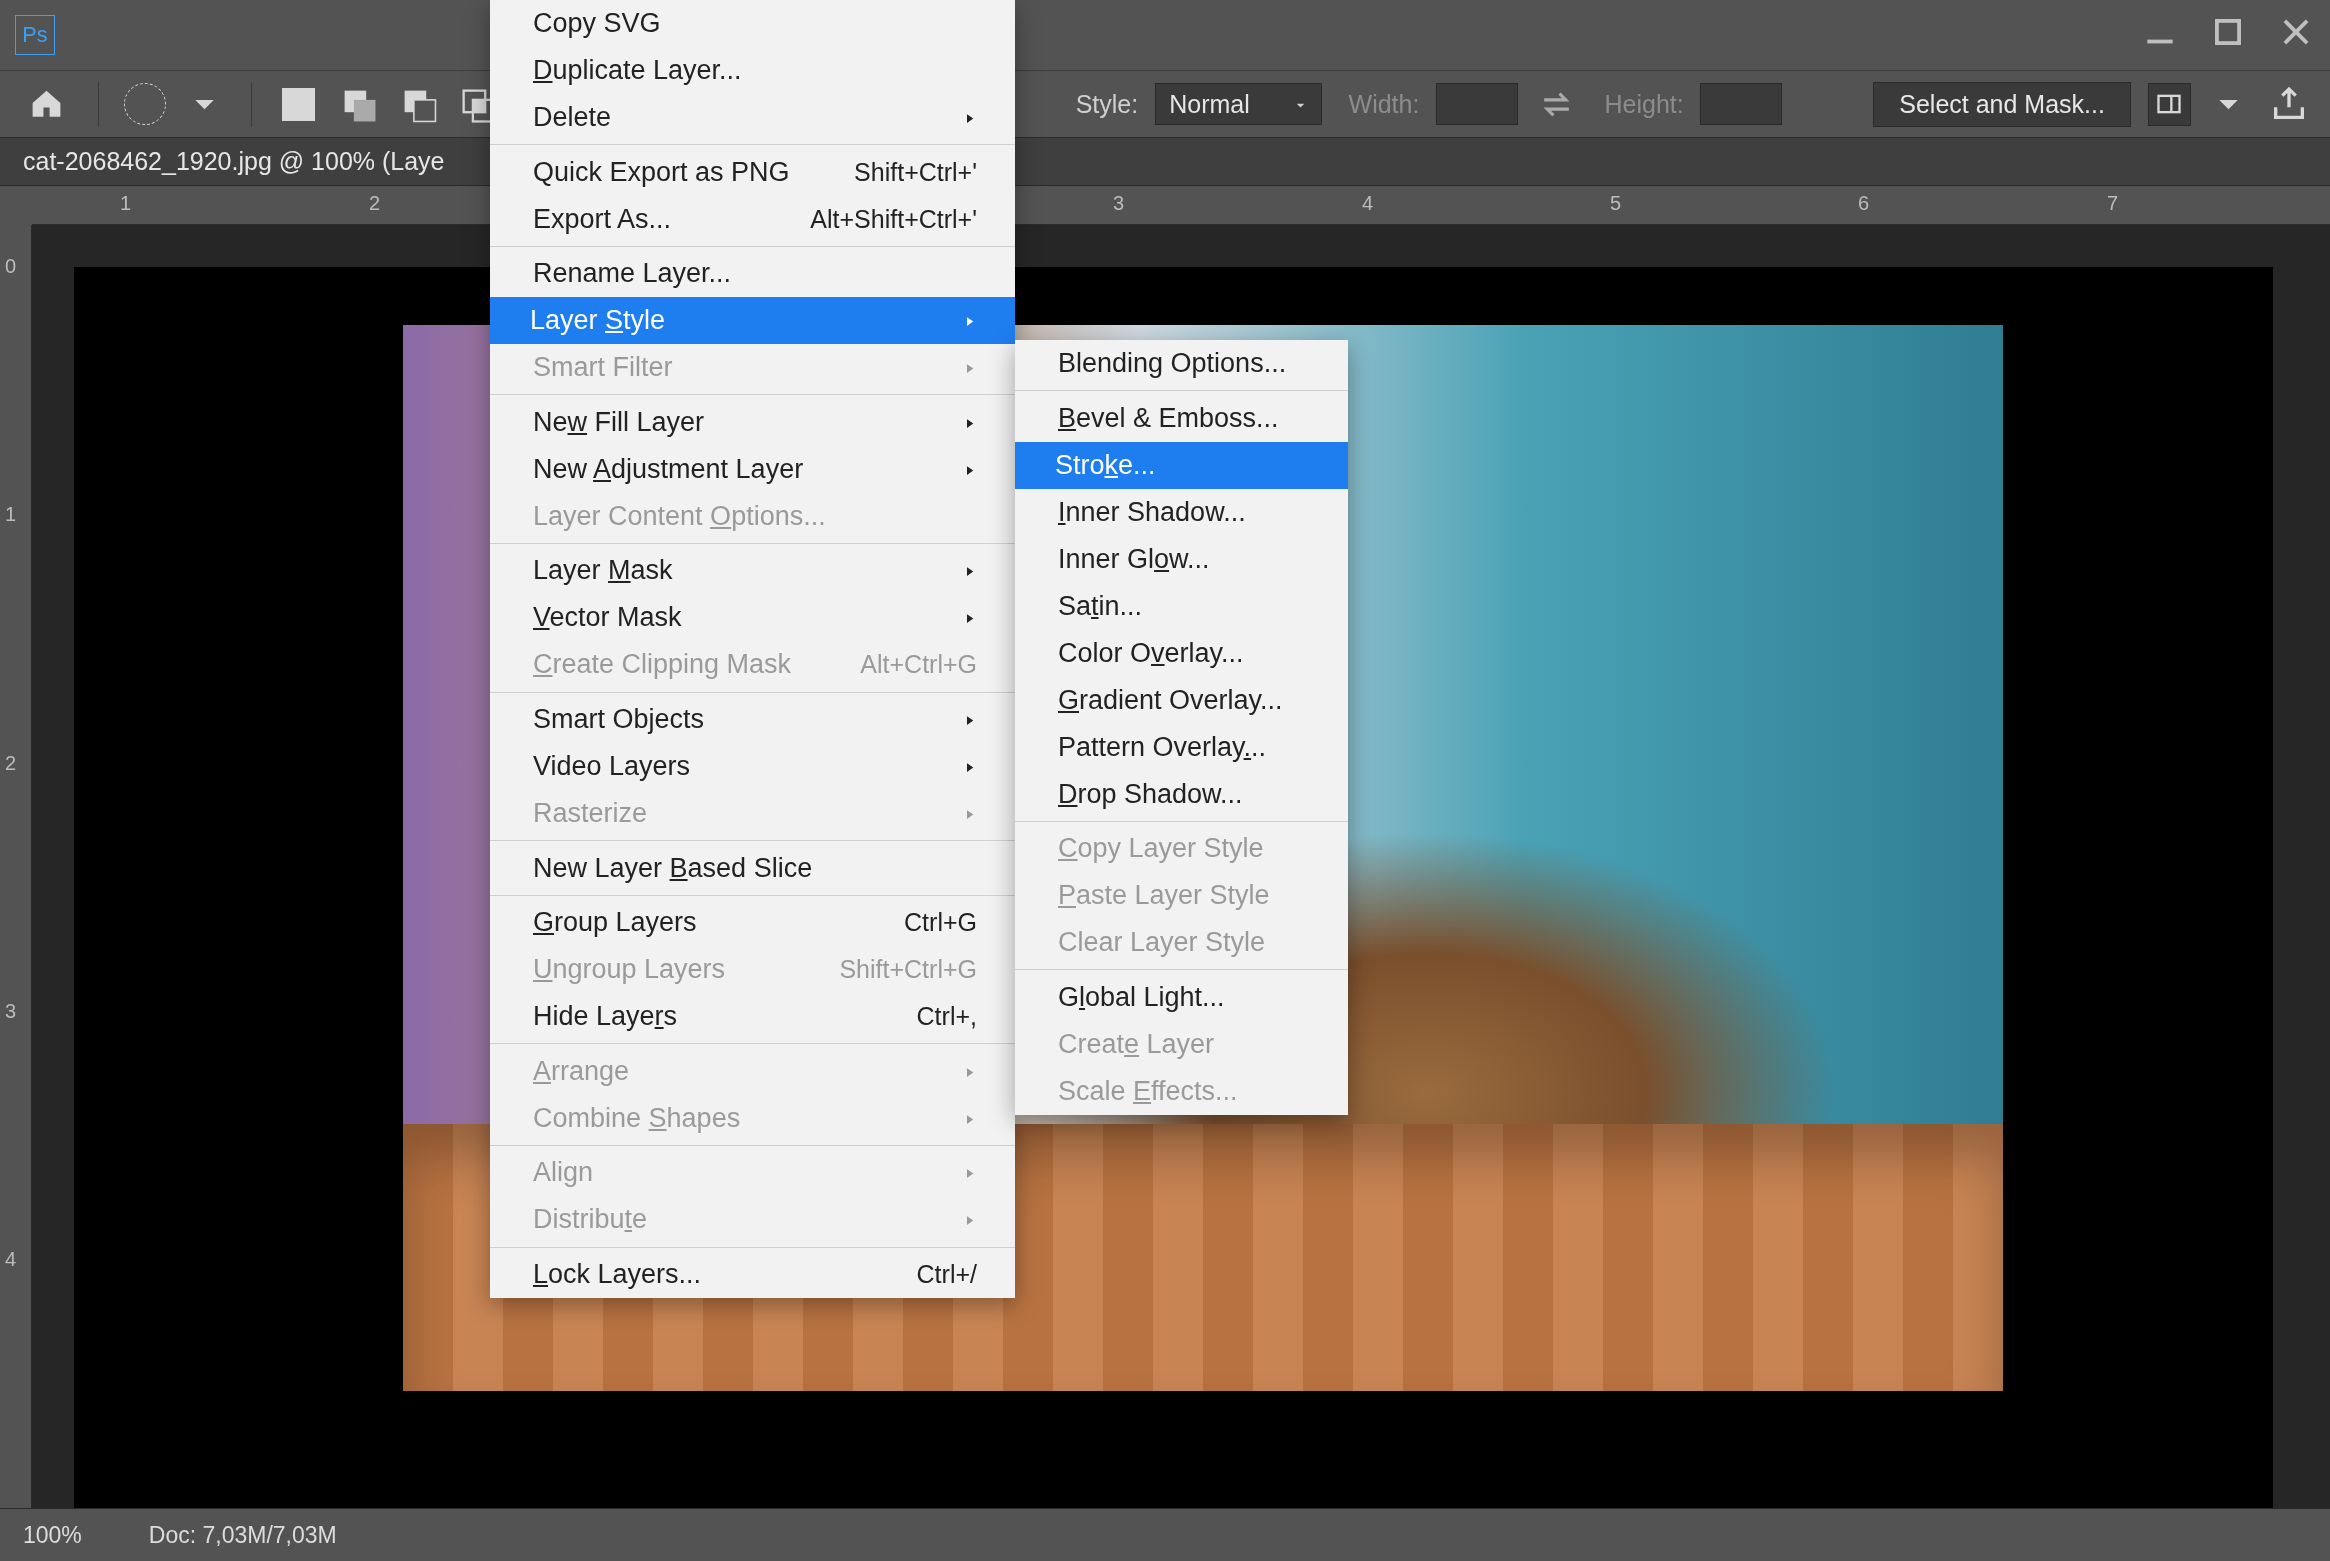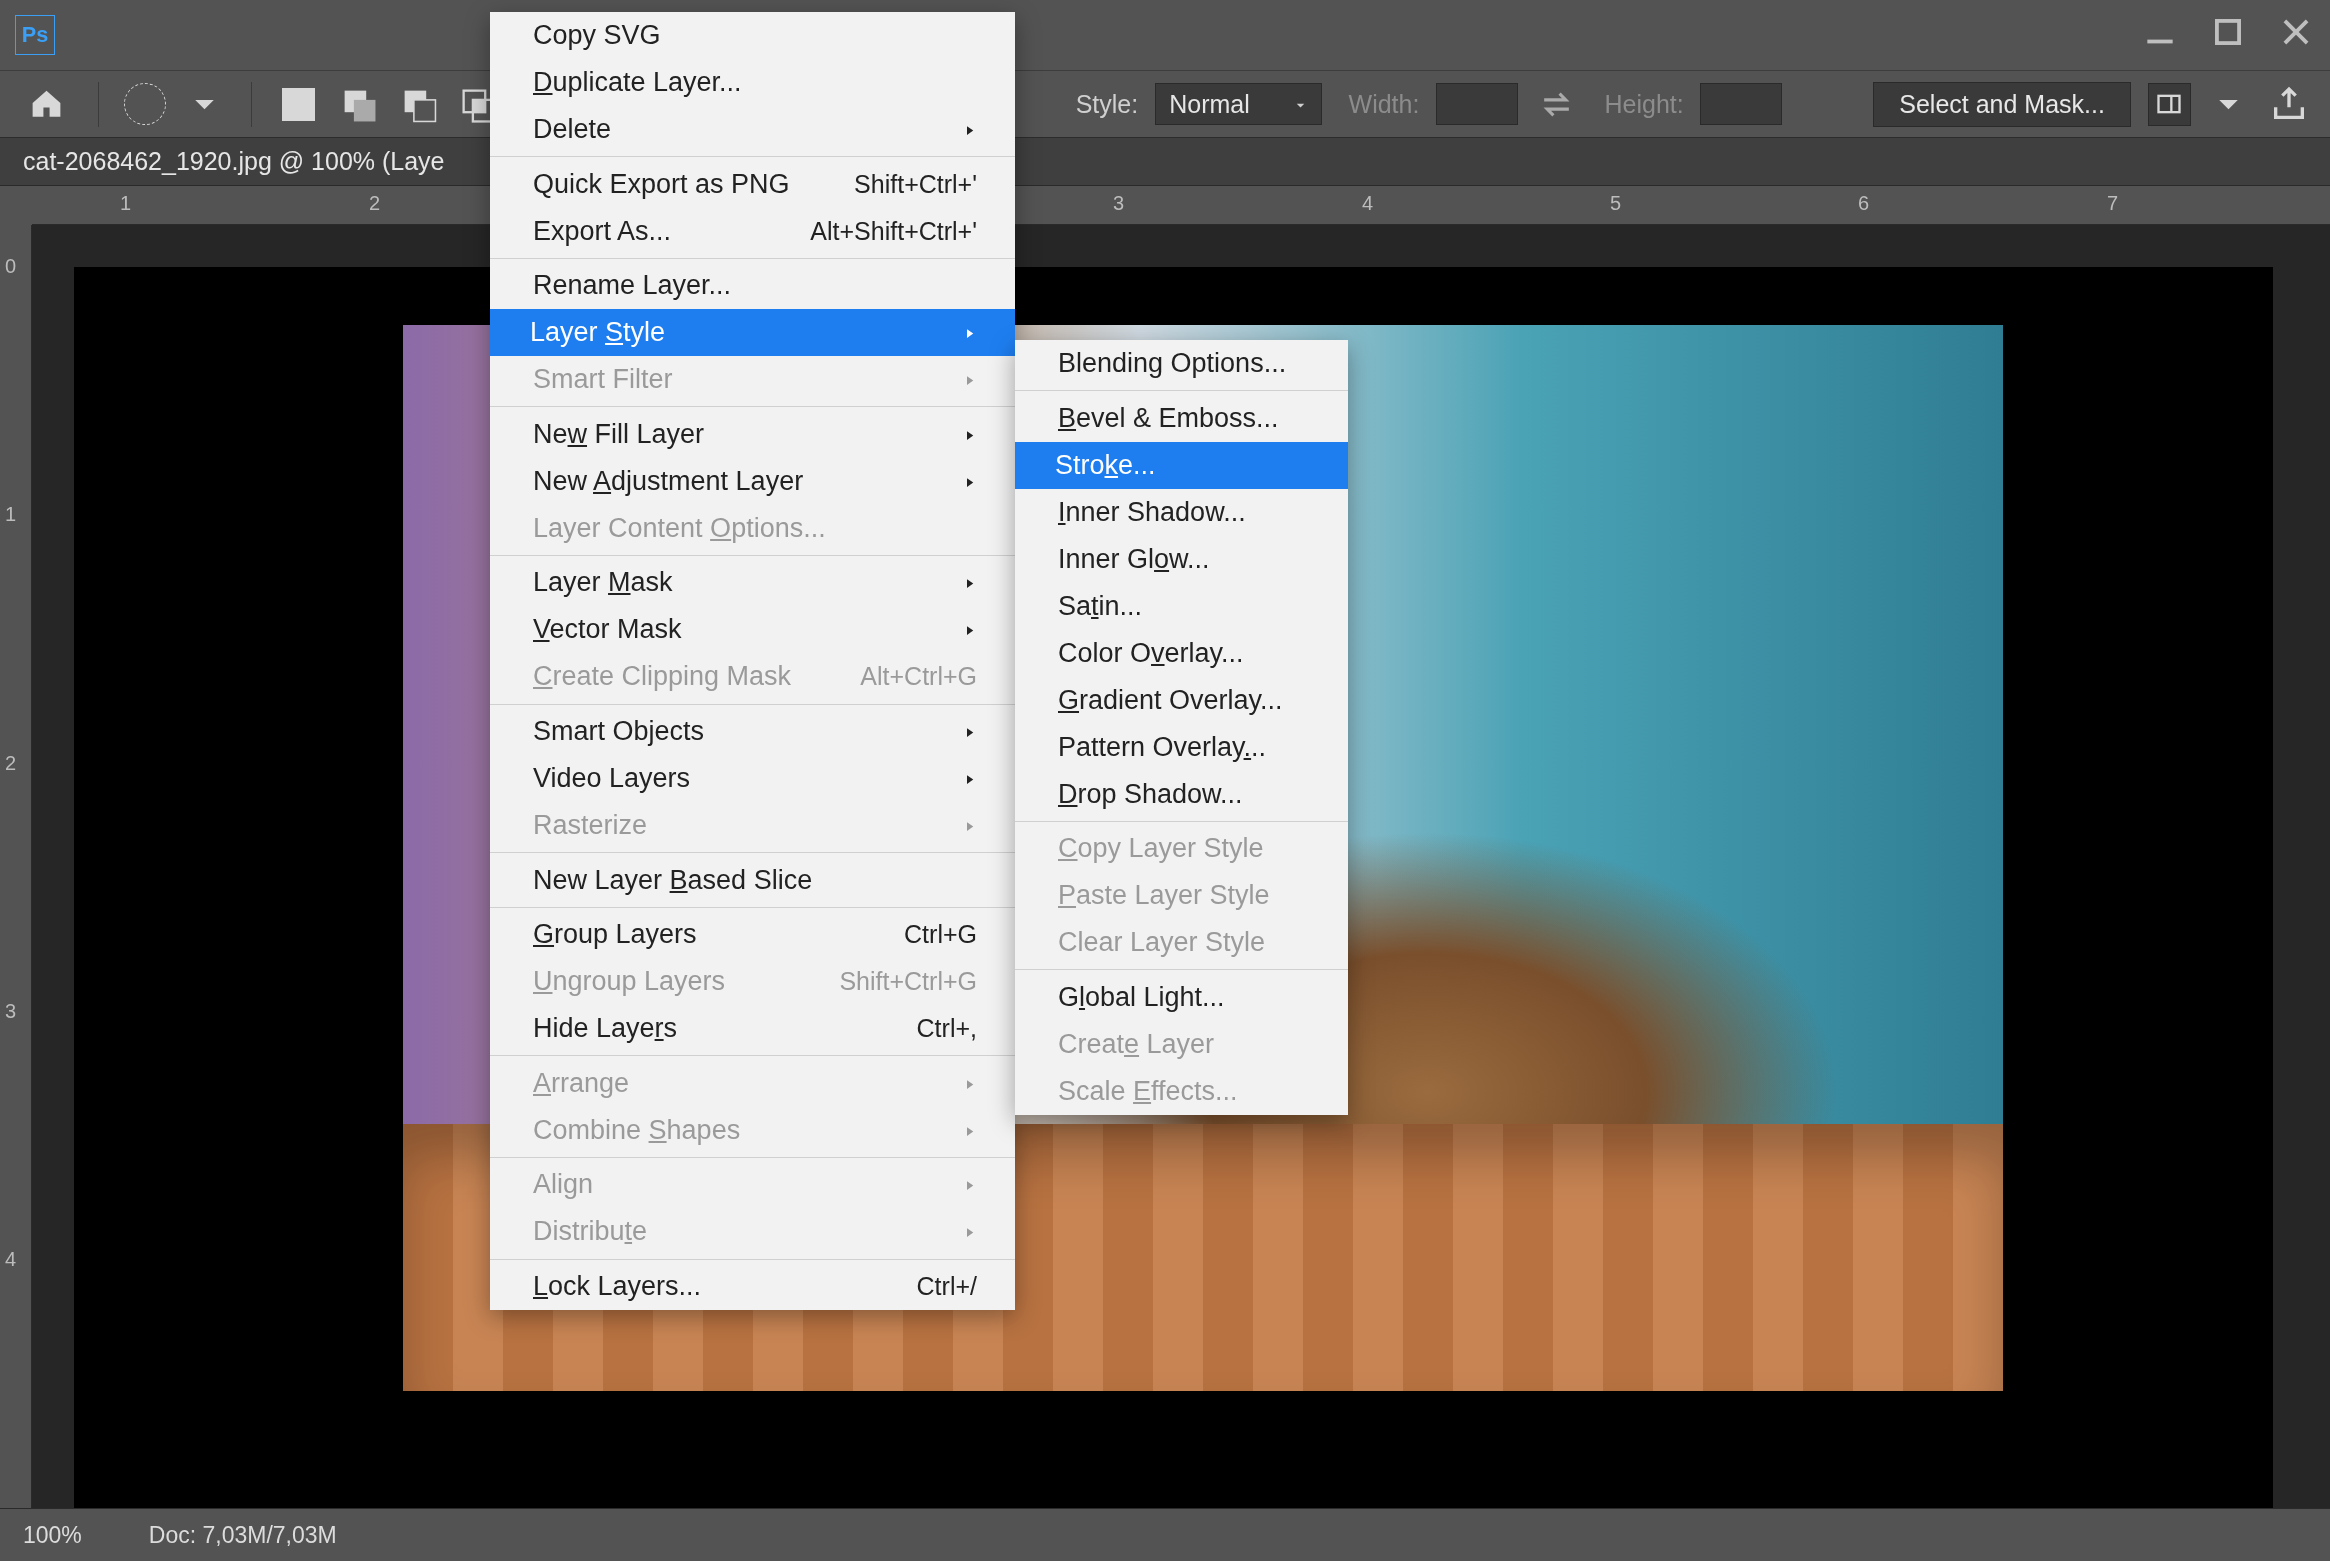--- a/index.html
+++ b/index.html
@@ -1,20 +1,20 @@
 <!DOCTYPE html>
 <html><head>
 <meta charset="utf-8">
 <style>
   * { margin:0; padding:0; box-sizing:border-box; font-family:"Segoe UI",Arial,sans-serif; -webkit-font-smoothing:antialiased; }
   html,body { width:2330px; height:1561px; background:#535353; color:#e0e0e0; overflow:hidden; font-size:24px; }
 
   
   .menubar { height:70px; background:#535353; display:flex; align-items:center; padding:0 15px; gap:20px; }
-  .ps-logo { width:40px; height:40px; border:1.7px solid #3a9ff5; color:#3a9ff5; display:flex; align-items:center; justify-content:center; font-weight:bold; font-size:21.7px; }
+  .ps-logo { width:40px; height:40px; border:1.7px solid #3a9ff5; color:#3a9ff5; display:flex; align-items:center; justify-content:center; font-weight:normal; font-size:21.7px; }
   .menu-item { padding:5px 18.3px; font-size:28px; color:#e8e8e8; }
   .menu-item.active { background:#2f2f2f; }
   .win-controls { margin-left:auto; display:flex; align-items:center; gap:30px; color:#bfbfbf; }
   .win-btn svg { width:38px; height:38px; }
 
   
   .optbar { height:68px; background:#535353; border-top:0.8px solid #3d3d3d; border-bottom:0.8px solid #2c2c2c; display:flex; align-items:center; padding:0 20px; gap:16.7px; }
   .vsep { width:0.8px; height:45px; background:#3b3b3b; margin:0 8.3px; }
   .ico-btn { width:43px; height:43px; display:flex; align-items:center; justify-content:center; color:#d8d8d8; }
   .ico-btn svg { width:37px; height:37px; }
@@ -57,21 +57,21 @@
   .dropdown { position:absolute; background:#f2f2f2; color:#222; box-shadow:0 6.7px 23px rgba(0,0,0,.35); font-size:27px; }
   .dropdown .row { height:47px; display:flex; align-items:center; padding:0 38px 0 43px; white-space:nowrap; }
   .dropdown .row.disabled { color:#9a9a9a; }
   .dropdown .row.hl { background:#1e7ef0; color:#ffffff;padding-left:40px; }
   .dropdown .row .sc { margin-left:auto; padding-left:50px; font-size:25px; }
   .dropdown .row .arw { margin-left:auto; padding-left:50px; }
   .dropdown .row .arw svg { width:15px; height:15px; }
   .dropdown hr { border:none; border-top:0.8px solid #d0d0d0; margin:3.3px 0; }
   .dropdown .row u { text-decoration:underline; }
 
-  #menu1 { left:490px; top:12px; width:525px; }
+  #menu1 { left:490px; top:0; width:525px; }
   #menu2 { left:1015px; top:340px; width:333px; }
 
   
   .status { position:absolute; left:0; right:0; bottom:0; height:53px; background:#535353; border-top:0.8px solid #2a2a2a; display:flex; align-items:center; padding:0 23px; font-size:23px; color:#dcdcdc; gap:67px; }
 </style>
 </head>
 <body>
 
 <div class="menubar">
   <div class="ps-logo">Ps</div>

